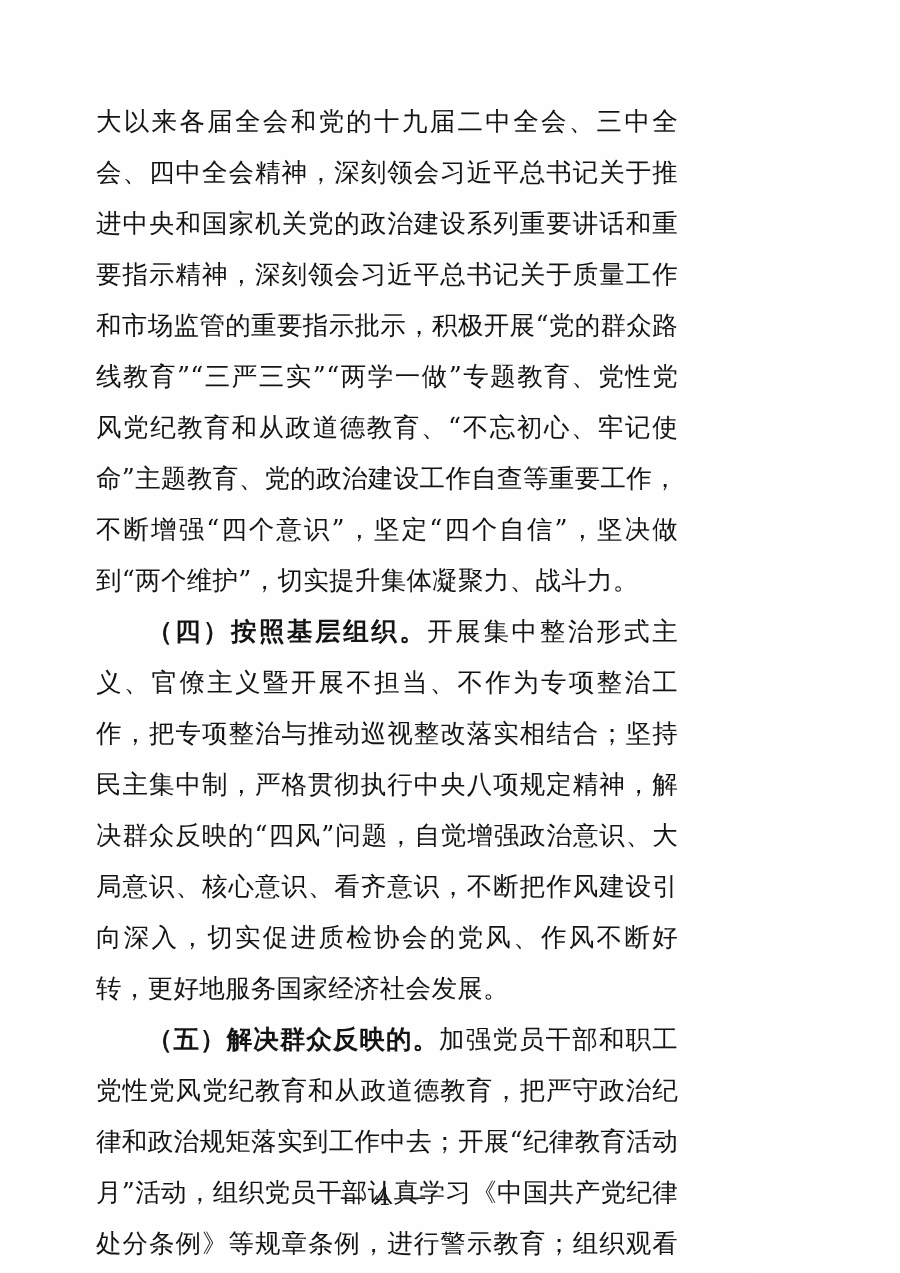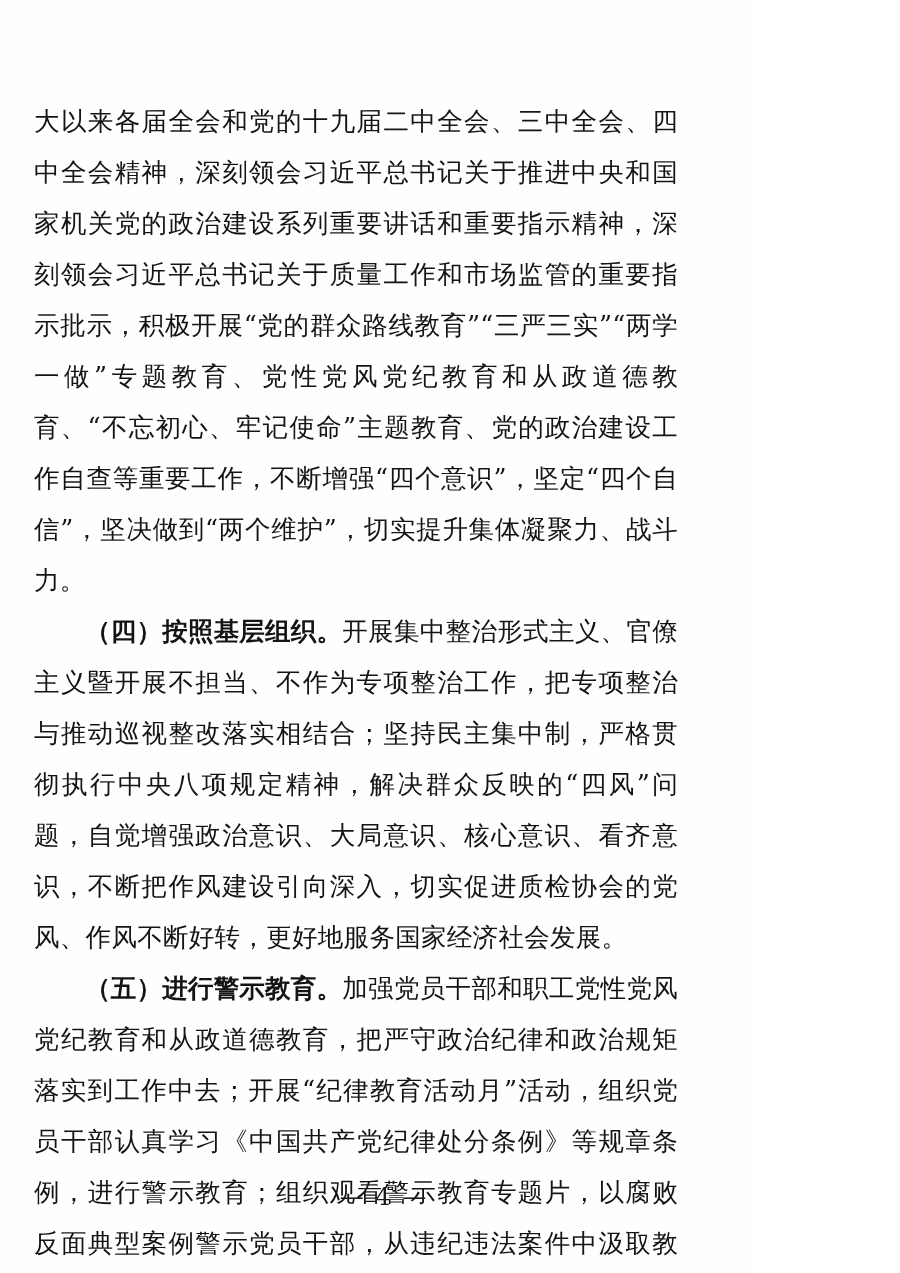--- a/index.html
+++ b/index.html
@@ -12,21 +12,21 @@
     height: 1273px;
     font-family: "DejaVu Serif", "Liberation Serif", serif;
     color: #1a1a1a;
     position: relative;
     overflow: hidden;
   }
   .page {
     box-sizing: border-box;
     width: 756px;
     height: 1273px;
-    padding: 96px 78px 0 34px;
+    padding: 96px 78px 0 96px;
     position: relative;
     background: #fefefe;
   }
   .doc-body {
     font-size: 25.5px;
     line-height: 51px;
     text-align: justify;
     text-justify: inter-ideograph;
     letter-spacing: 0.3px;
     color: #141414;
@@ -72,21 +72,21 @@
     <p class="para">
       <span>大以来各届全会和党的十九届二中全会、三中全会、四中全会精神，深刻领会习近平总书记关于推进中央和国家机关党的政治建设系列重要讲话和重要指示精神，深刻领会习近平总书记关于质量工作和市场监管的重要指示批示，积极开展“党的群众路线教育”“三严三实”“两学一做”专题教育、党性党风党纪教育和从政道德教育、“不忘初心、牢记使命”主题教育、党的政治建设工作自查等重要工作，不断增强“四个意识”，坚定“四个自信”，坚决做到“两个维护”，切实提升集体凝聚力、战斗力。</span>
     </p>
 
 
     <p class="para indent">
       <span class="heading-run">（四）按照基层组织。</span><span>开展集中整治形式主义、官僚主义暨开展不担当、不作为专项整治工作，把专项整治与推动巡视整改落实相结合；坚持民主集中制，严格贯彻执行中央八项规定精神，解决群众反映的“四风”问题，自觉增强政治意识、大局意识、核心意识、看齐意识，不断把作风建设引向深入，切实促进质检协会的党风、作风不断好转，更好地服务国家经济社会发展。</span>
     </p>
 
     <p class="para indent">
-      <span class="heading-run">（五）进行警示教育。</span><span>加强党员干部和职工党性党风党纪教育和从政道德教育，把严守政治纪律和政治规矩落实到工作中去；开展“纪律教育活动月”活动，组织党员干部认真学习《中国共产党纪律处分条例》等规章条例，进行警示教育；组织观看警示教育专题片，以腐败反面典型案例警示党员干部，从违纪违法案件中汲取教训，增强警示教育的针对性和</span>
+      <span class="heading-run">（五）解决群众反映的。</span><span>加强党员干部和职工党性党风党纪教育和从政道德教育，把严守政治纪律和政治规矩落实到工作中去；开展“纪律教育活动月”活动，组织党员干部认真学习《中国共产党纪律处分条例》等规章条例，进行警示教育；组织观看警示教育专题片，以腐败反面典型案例警示党员干部，从违纪违法案件中汲取教训，增强警示教育的针对性和</span>
     </p>
 
   </div>
 
   <div class="page-number">
     <span class="num">— 4 —</span>
   </div>
 
 </div>
 

